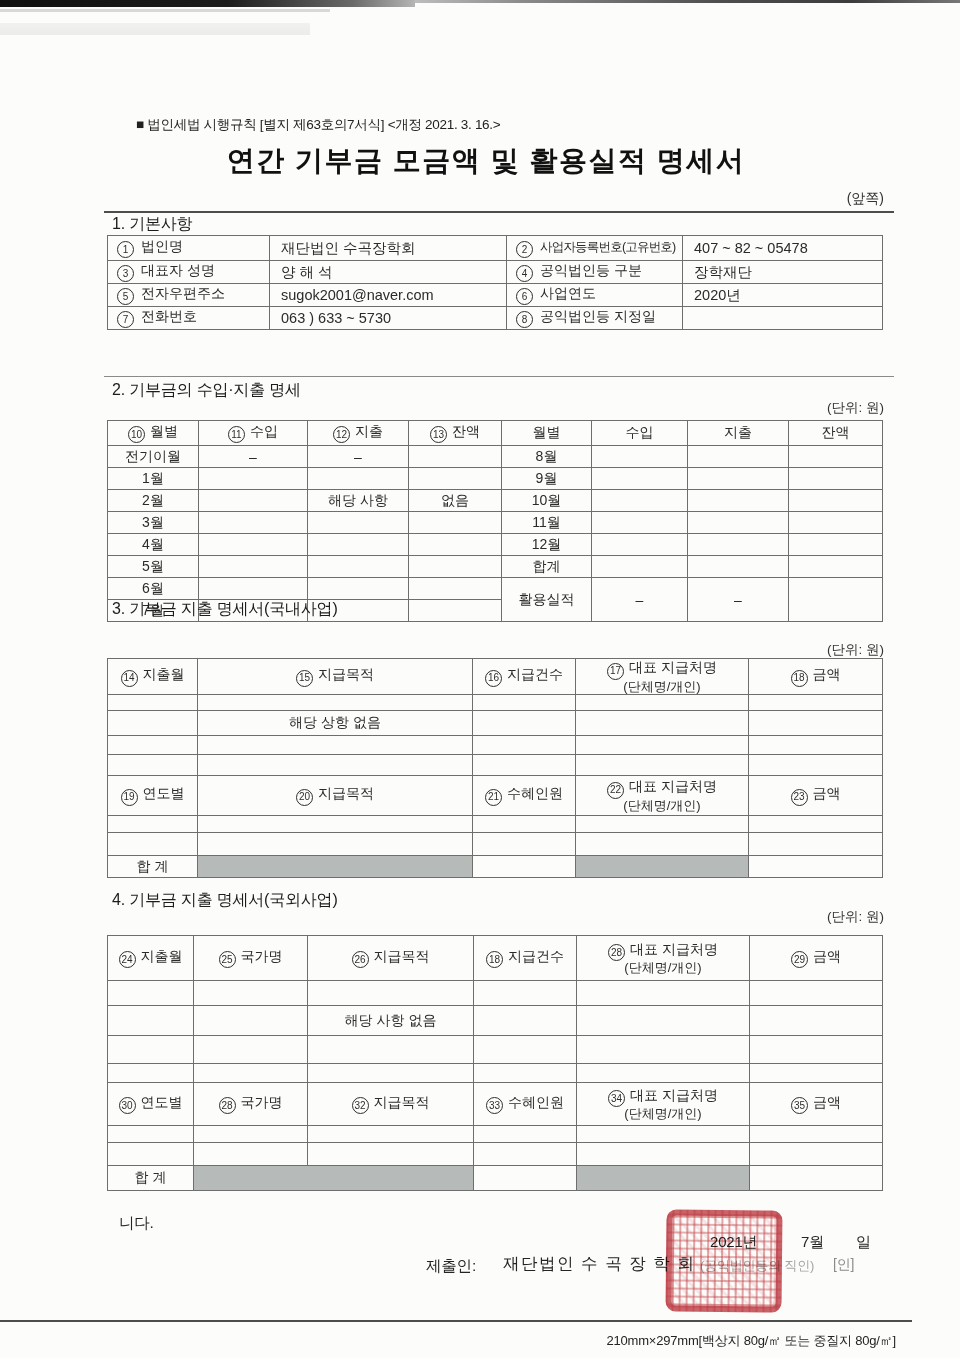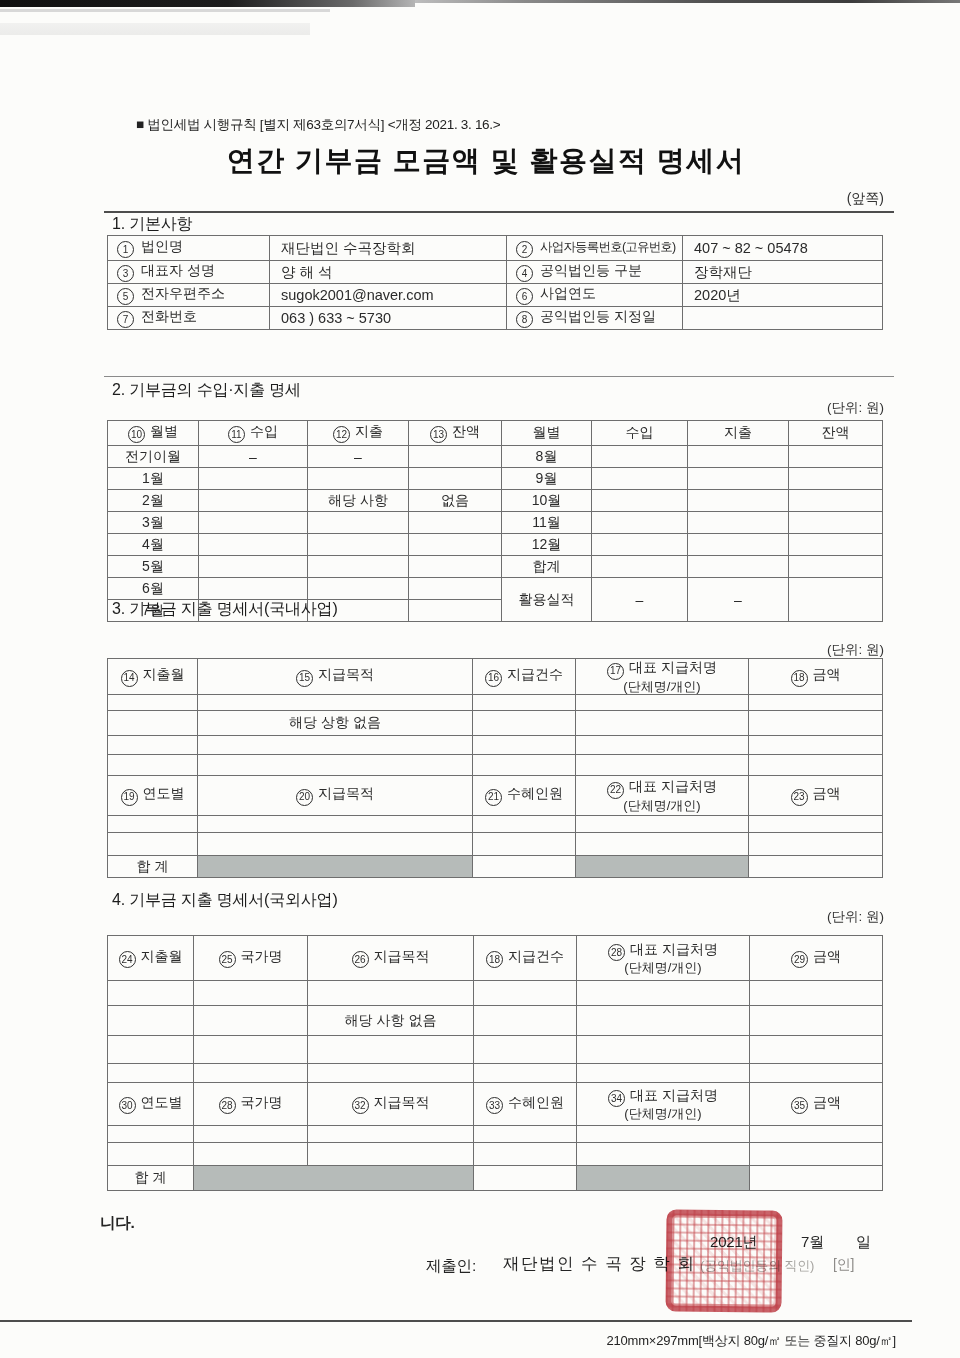--- a/index.html
+++ b/index.html
@@ -370,21 +370,21 @@
     <tr style="height:25px">
       <td class="c">합 계</td>
       <td class="g" colspan="2"></td>
       <td></td>
       <td class="g"></td>
       <td></td>
     </tr>
   </tbody>
     </table>
 
-  <div class="footer-text" style="left:100px;top:1213px;font-weight:bold;">니다.</div>
+  <div class="footer-text" style="left:119px;top:1213px;">니다.</div>
 
   <div class="footer-text" style="left:710px;top:1233px;font-size:15px;">2021년</div>
   <div class="footer-text" style="left:801px;top:1233px;font-size:15px;">7월</div>
   <div class="footer-text" style="left:856px;top:1233px;font-size:15px;">일</div>
 
   <div class="footer-text" style="left:426px;top:1256px;">제출인:</div>
   <div class="footer-text" style="left:503px;top:1253px;font-size:16.5px;font-weight:500;letter-spacing:1.5px;">재단법인  수 곡 장 학 회</div>
   <div class="footer-text seal-note" style="left:700px;top:1257px;font-size:13px;">(공익법인등의 직인)</div>
   <div class="footer-text seal-mark" style="left:833px;top:1256px;font-size:14px;">[인]</div>
 

